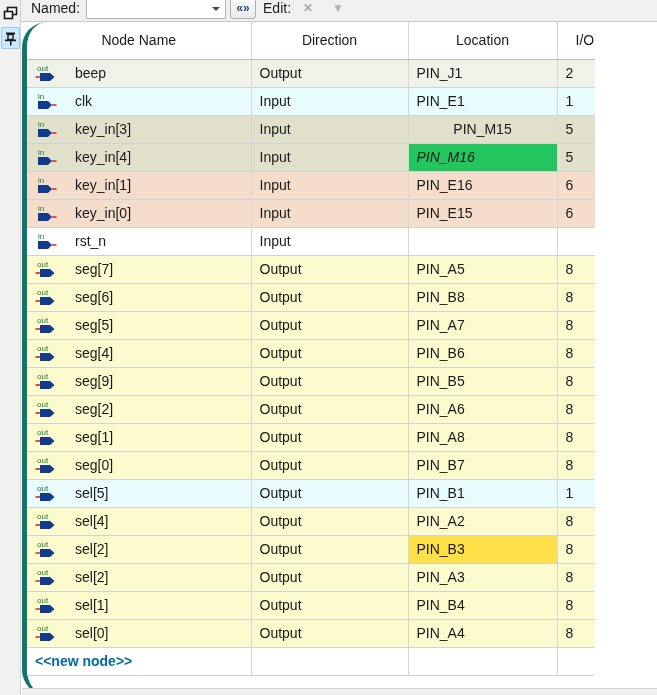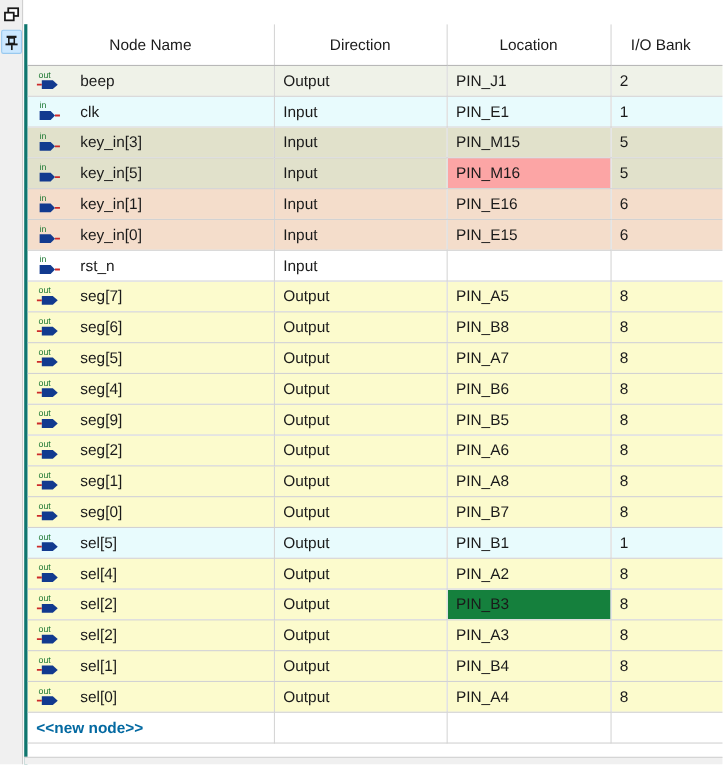--- a/index.html
+++ b/index.html
@@ -102,24 +102,25 @@
     top: 27px;
     background: #cce8ff;
     border: 1px solid #99c9ef;
     border-radius: 2px;
   }
 
   
   .table-wrap {
     position: absolute;
     left: 22px; top: 22px;
-    width: 635px; height: 673px;
+    width: 573px; height: 673px;
     background: #ffffff;
-    border-left: 3px solid #0f766e;
+    border-left: 5px solid #0f766e;
     overflow: hidden;
+    border-radius: 25px;
   }
   table.nodes {
     border-collapse: collapse;
     table-layout: fixed;
     width: 658px;
     font-size: 14px;
     color: #1a1a1a;
   }
   table.nodes col.c-name  { width: 224px; }
   table.nodes col.c-dir   { width: 157px; }
@@ -186,20 +187,32 @@
     width: 635px; height: 7px;
     background: #f0f0f0;
     border-top: 1px solid #d2d2d2;
   }
 </style>
 </head>
 <body>
 
 <div id="app">
 
+  <div class="toolbar">
+    <div class="tb-inner">
+      <span class="tb-named-label">Named:</span>
+      <div class="tb-combo">
+        <span class="tb-combo-arrow"></span>
+      </div>
+      <div class="tb-btn">«»</div>
+      <span class="tb-edit-label">Edit:</span>
+      <div class="tb-btn flat">✕</div>
+      <div class="tb-btn flat chev">▼</div>
+    </div>
+  </div>
 
   <div class="leftbar">
     <div class="lb-icon restore">
       <svg width="15" height="15" viewBox="0 0 15 15">
         <rect x="4.5" y="1.5" width="9" height="7" fill="#ffffff" stroke="#1a1a1a" stroke-width="1.6"></rect>
         <rect x="1.5" y="5.5" width="8" height="7" fill="#ffffff" stroke="#1a1a1a" stroke-width="1.6"></rect>
       </svg>
     </div>
     <div class="lb-icon pin">
       <svg width="13" height="15" viewBox="0 0 13 15">
@@ -269,38 +282,38 @@
                   <svg class="pin-icon" viewBox="0 0 22 20" width="22" height="20">
                     <text x="3" y="7.5" font-size="8" font-family="&quot;Liberation Sans&quot;, sans-serif" fill="#1f7a34">in</text>
                     <path d="M3 10 H13 L17 14 L13 18 H3 Z" fill="#123a8f"></path>
                     <line x1="17" y1="14" x2="21.5" y2="14" stroke="#cc2a2a" stroke-width="1.6"></line>
                   </svg>
                 </span>
                 <span class="node-label">key_in[3]</span>
               </div>
             </td>
             <td class="cell-dir" style="background: rgb(225, 225, 203);">Input</td>
-            <td class="cell-loc" style="background: rgb(225, 225, 203);">PIN_M15</td>
+            <td class="cell-loc" style="background: rgb(225, 225, 203); text-align: center;">PIN_M15</td>
             <td class="cell-bank" style="background: rgb(225, 225, 203);">5</td>
           </tr>
           <tr>
             <td class="cell-name" style="background: rgb(225, 225, 203);">
               <div class="name-cell-inner">
                 <span>
                   <svg class="pin-icon" viewBox="0 0 22 20" width="22" height="20">
                     <text x="3" y="7.5" font-size="8" font-family="&quot;Liberation Sans&quot;, sans-serif" fill="#1f7a34">in</text>
                     <path d="M3 10 H13 L17 14 L13 18 H3 Z" fill="#123a8f"></path>
                     <line x1="17" y1="14" x2="21.5" y2="14" stroke="#cc2a2a" stroke-width="1.6"></line>
                   </svg>
                 </span>
-                <span class="node-label">key_in[5]</span>
+                <span class="node-label">key_in[4]</span>
               </div>
             </td>
             <td class="cell-dir" style="background: rgb(225, 225, 203);">Input</td>
-            <td class="cell-loc" style="background: #fca5a5;">PIN_M16</td>
+            <td class="cell-loc" style="background: #22c55e; font-style: italic;">PIN_M16</td>
             <td class="cell-bank" style="background: rgb(225, 225, 203);">5</td>
           </tr>
           <tr>
             <td class="cell-name" style="background: rgb(244, 221, 203);">
               <div class="name-cell-inner">
                 <span>
                   <svg class="pin-icon" viewBox="0 0 22 20" width="22" height="20">
                     <text x="3" y="7.5" font-size="8" font-family="&quot;Liberation Sans&quot;, sans-serif" fill="#1f7a34">in</text>
                     <path d="M3 10 H13 L17 14 L13 18 H3 Z" fill="#123a8f"></path>
                     <line x1="17" y1="14" x2="21.5" y2="14" stroke="#cc2a2a" stroke-width="1.6"></line>
@@ -524,21 +537,21 @@
                   <svg class="pin-icon" viewBox="0 0 22 20" width="22" height="20">
                     <text x="2" y="7.5" font-size="8" font-family="&quot;Liberation Sans&quot;, sans-serif" fill="#1f7a34">out</text>
                     <path d="M5 10 H15 L19.5 14 L15 18 H5 Z" fill="#123a8f"></path>
                     <line x1="0.5" y1="14" x2="5" y2="14" stroke="#cc2a2a" stroke-width="1.6"></line>
                   </svg>
                 </span>
                 <span class="node-label">sel[2]</span>
               </div>
             </td>
             <td class="cell-dir" style="background: rgb(252, 251, 205);">Output</td>
-            <td class="cell-loc" style="background: #15803d;">PIN_B3</td>
+            <td class="cell-loc" style="background: #fde047;">PIN_B3</td>
             <td class="cell-bank" style="background: rgb(252, 251, 205);">8</td>
           </tr>
           <tr>
             <td class="cell-name" style="background: rgb(252, 251, 205);">
               <div class="name-cell-inner">
                 <span>
                   <svg class="pin-icon" viewBox="0 0 22 20" width="22" height="20">
                     <text x="2" y="7.5" font-size="8" font-family="&quot;Liberation Sans&quot;, sans-serif" fill="#1f7a34">out</text>
                     <path d="M5 10 H15 L19.5 14 L15 18 H5 Z" fill="#123a8f"></path>
                     <line x1="0.5" y1="14" x2="5" y2="14" stroke="#cc2a2a" stroke-width="1.6"></line>

